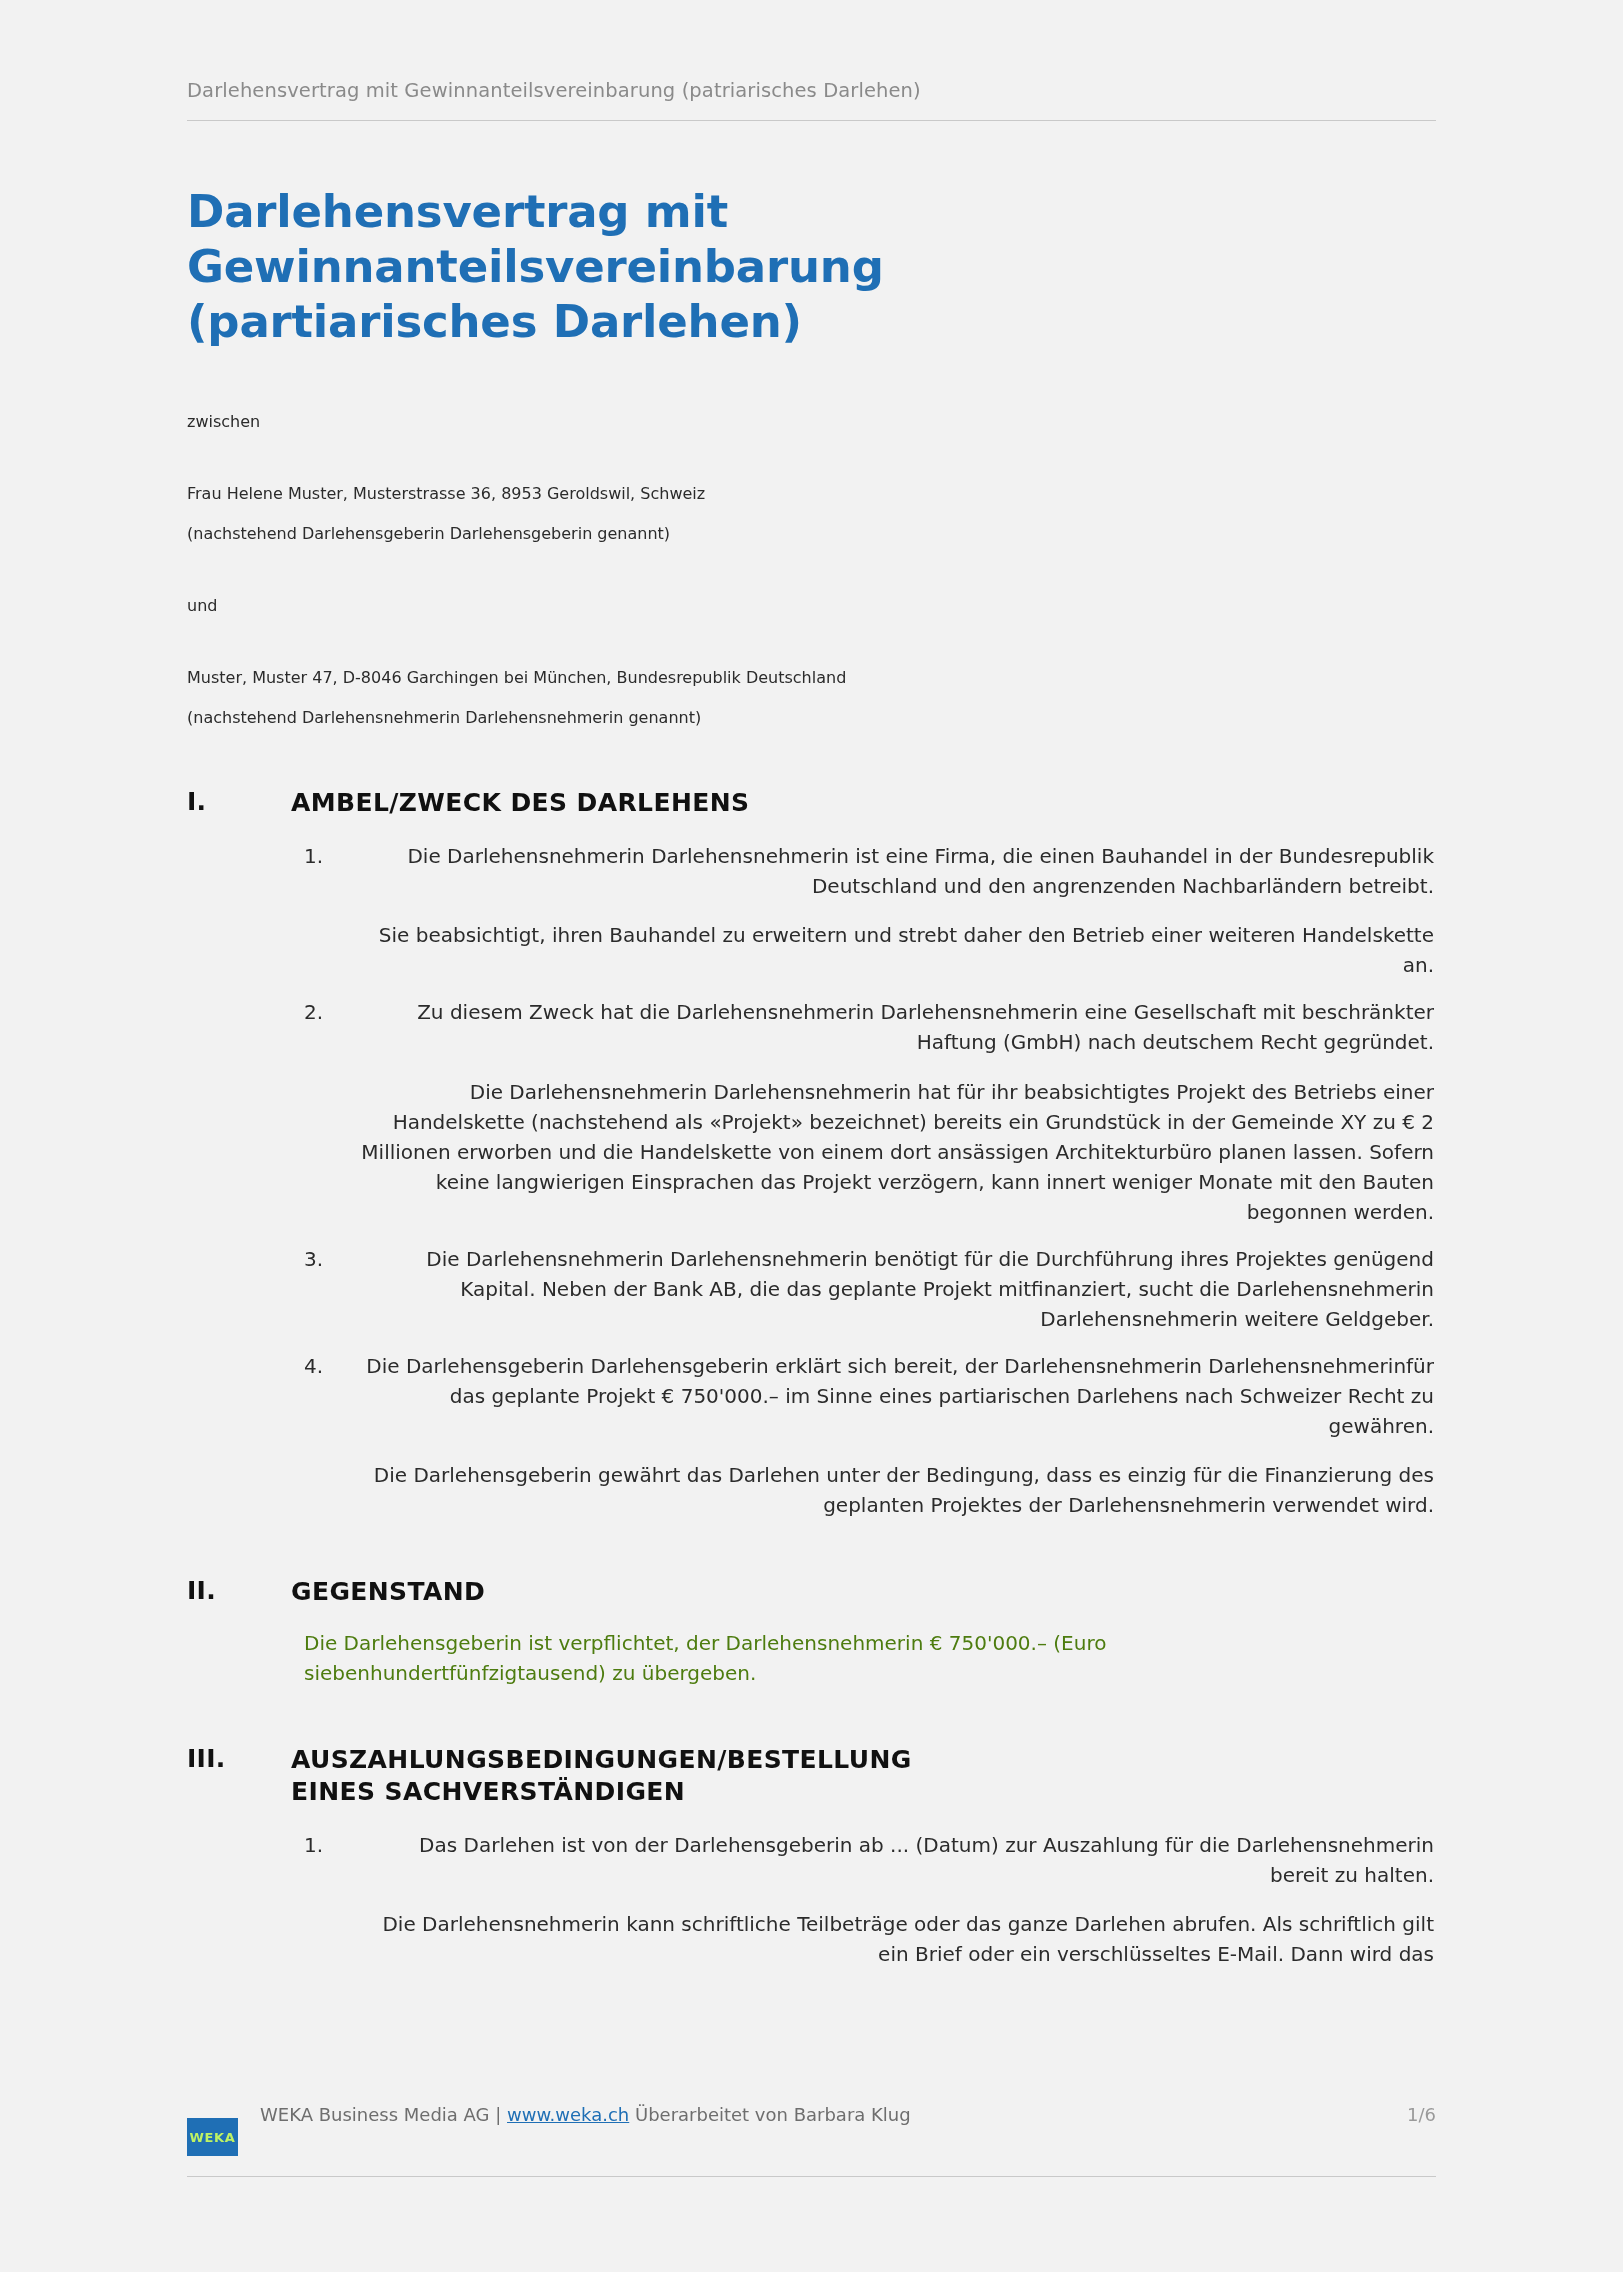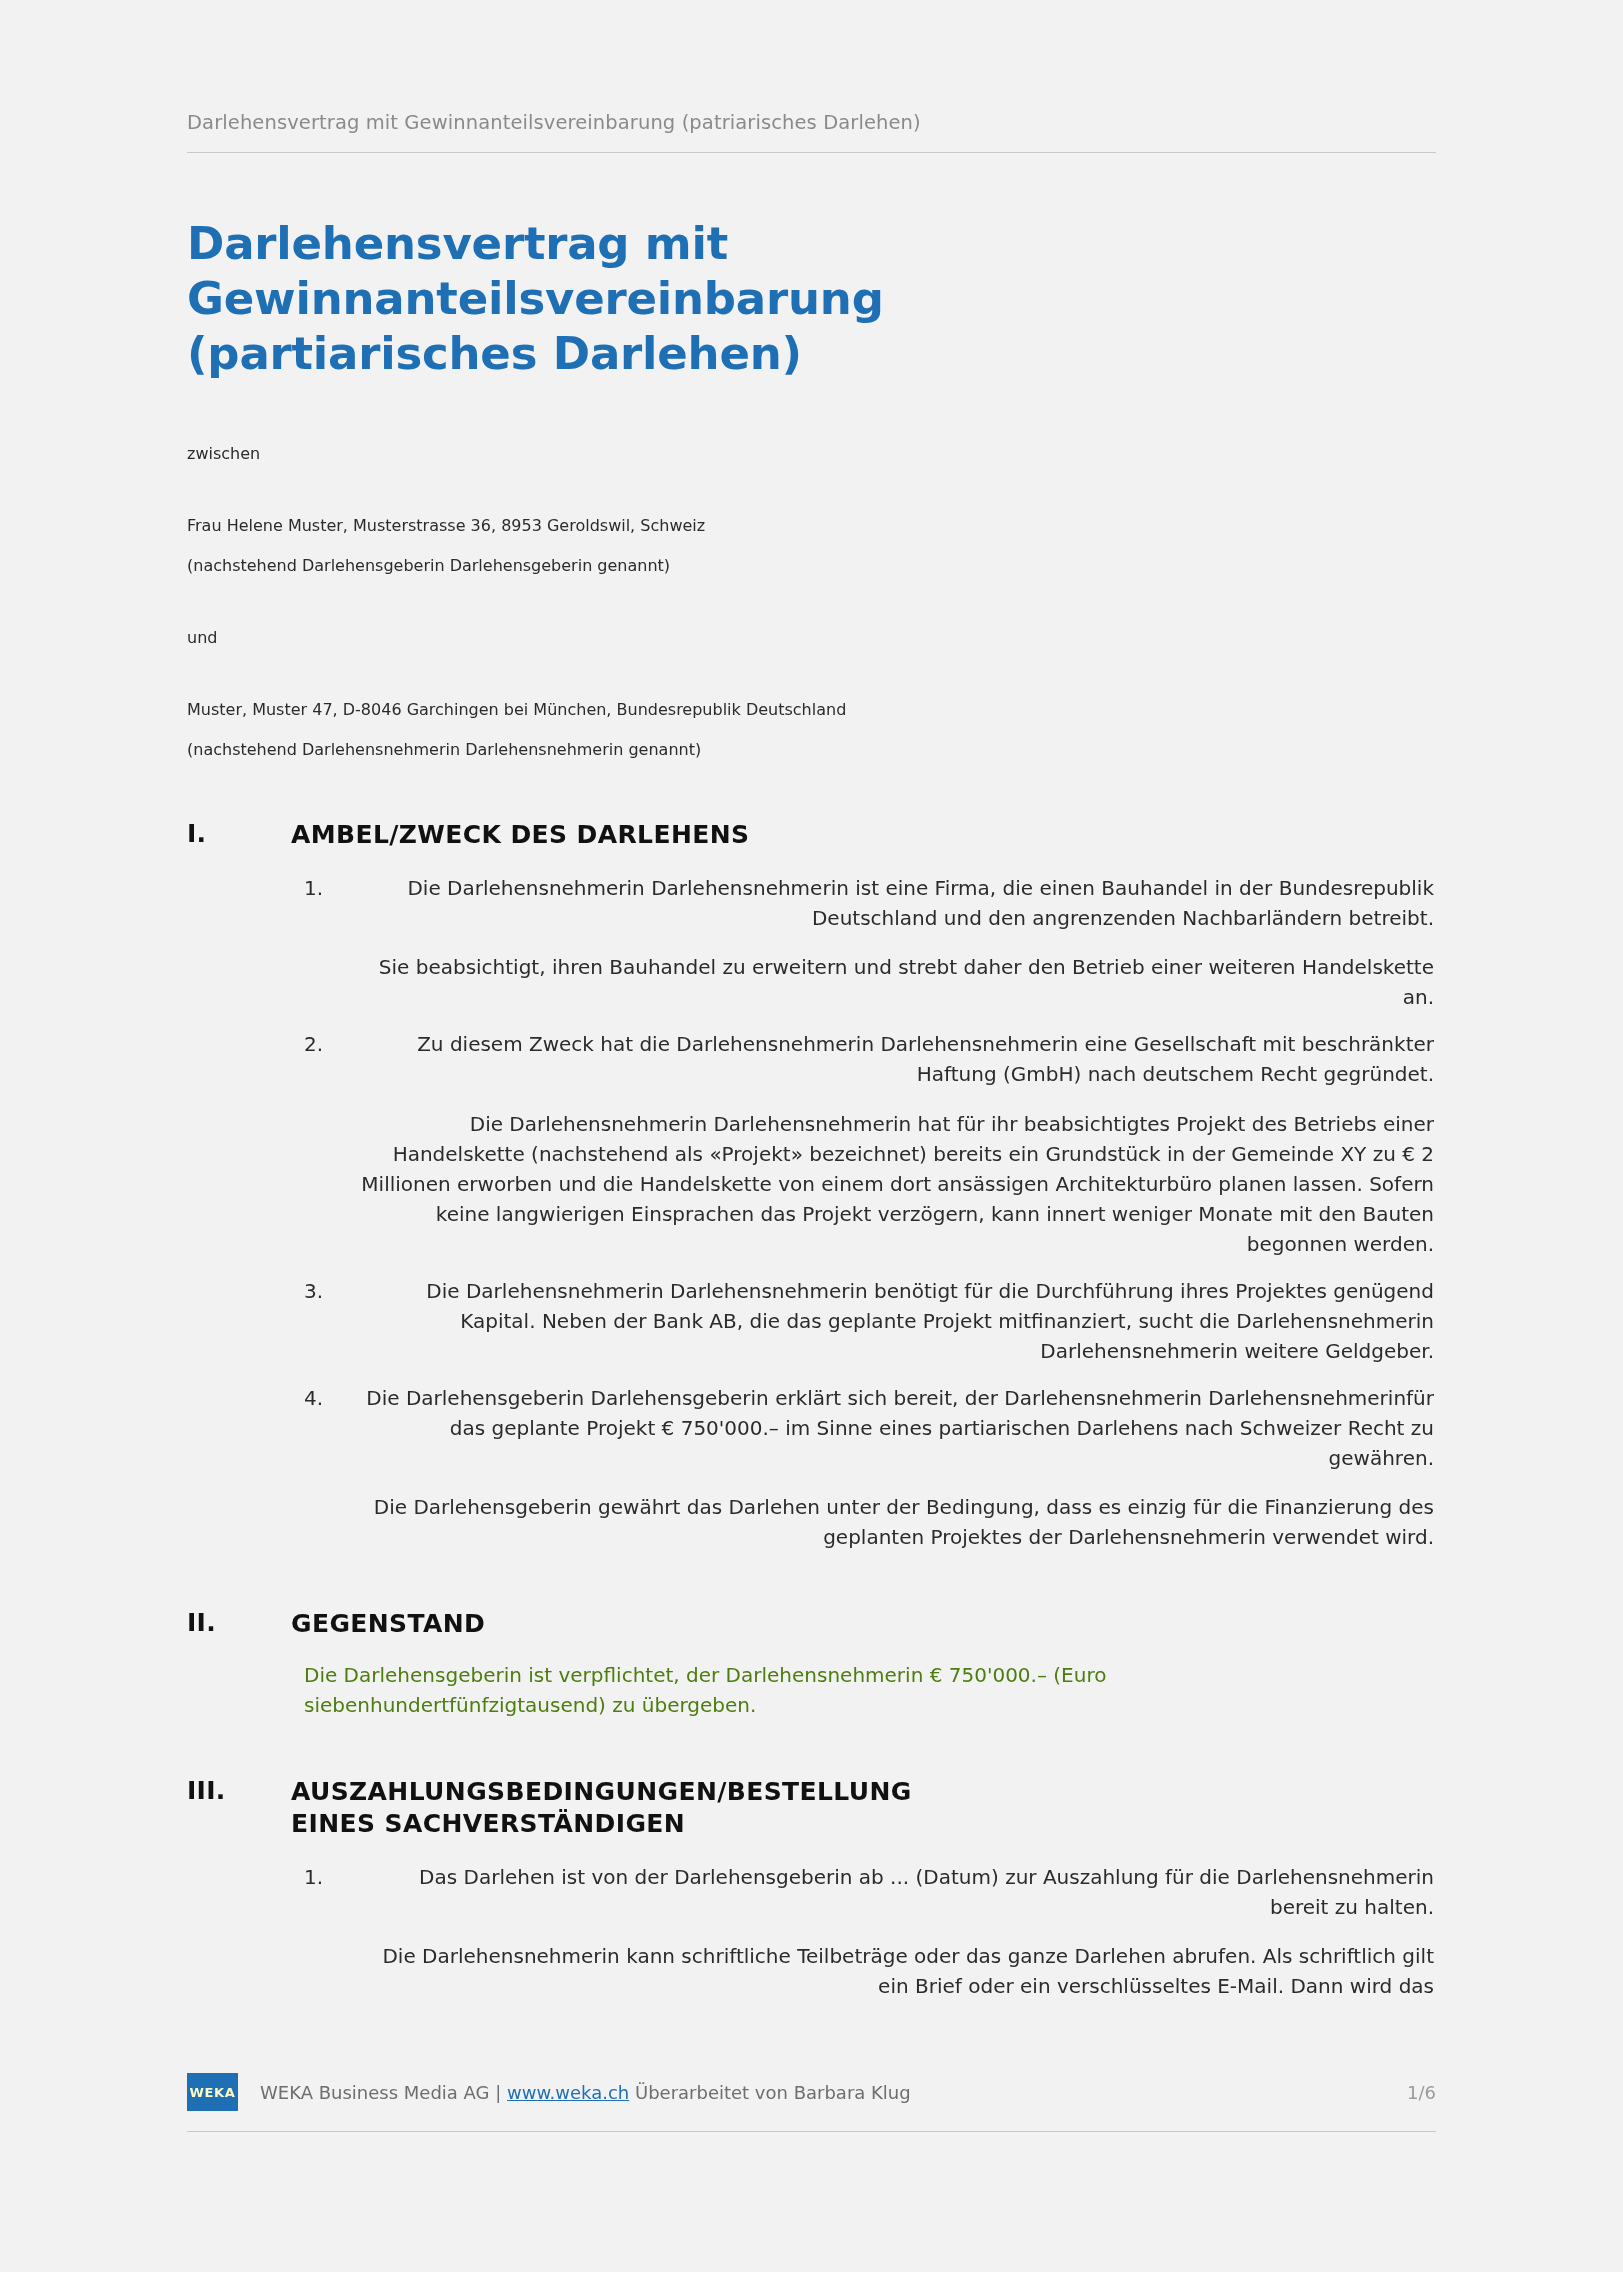--- a/index.html
+++ b/index.html
@@ -25,21 +25,21 @@
   }
   .content-col {
     position: absolute;
     left: 187px;
     top: 0;
     width: 1249px;
   }
 
   
   .doc-header {
-    padding-top: 110px;
+    padding-top: 78px;
     font-size: 19.5px;
     color: #8a8a8a;
     letter-spacing: 0.1px;
     line-height: 1.3;
   }
   .header-rule {
     margin-top: 17px;
     border-bottom: 1.3px solid #c9c9c9;
     width: 1249px;
   }
@@ -134,28 +134,29 @@
     width: 1249px;
   }
   .footer-inner {
     display: flex;
     align-items: center;
   }
   .weka-logo {
     width: 51px;
     height: 38px;
     background: #1f6fb5;
-    color: #fef9c3;
+    color: #bef264;
     font-size: 13px;
     font-weight: bold;
     letter-spacing: 0.6px;
     display: flex;
     align-items: center;
     justify-content: center;
     flex: 0 0 auto;
+    margin-top: 45px;
   }
   .footer-text {
     margin-left: 22px;
     font-size: 18px;
     color: #6e6e6e;
     flex: 1 1 auto;
   }
   .footer-link {
     color: #1f6fb5;
     text-decoration: underline;

